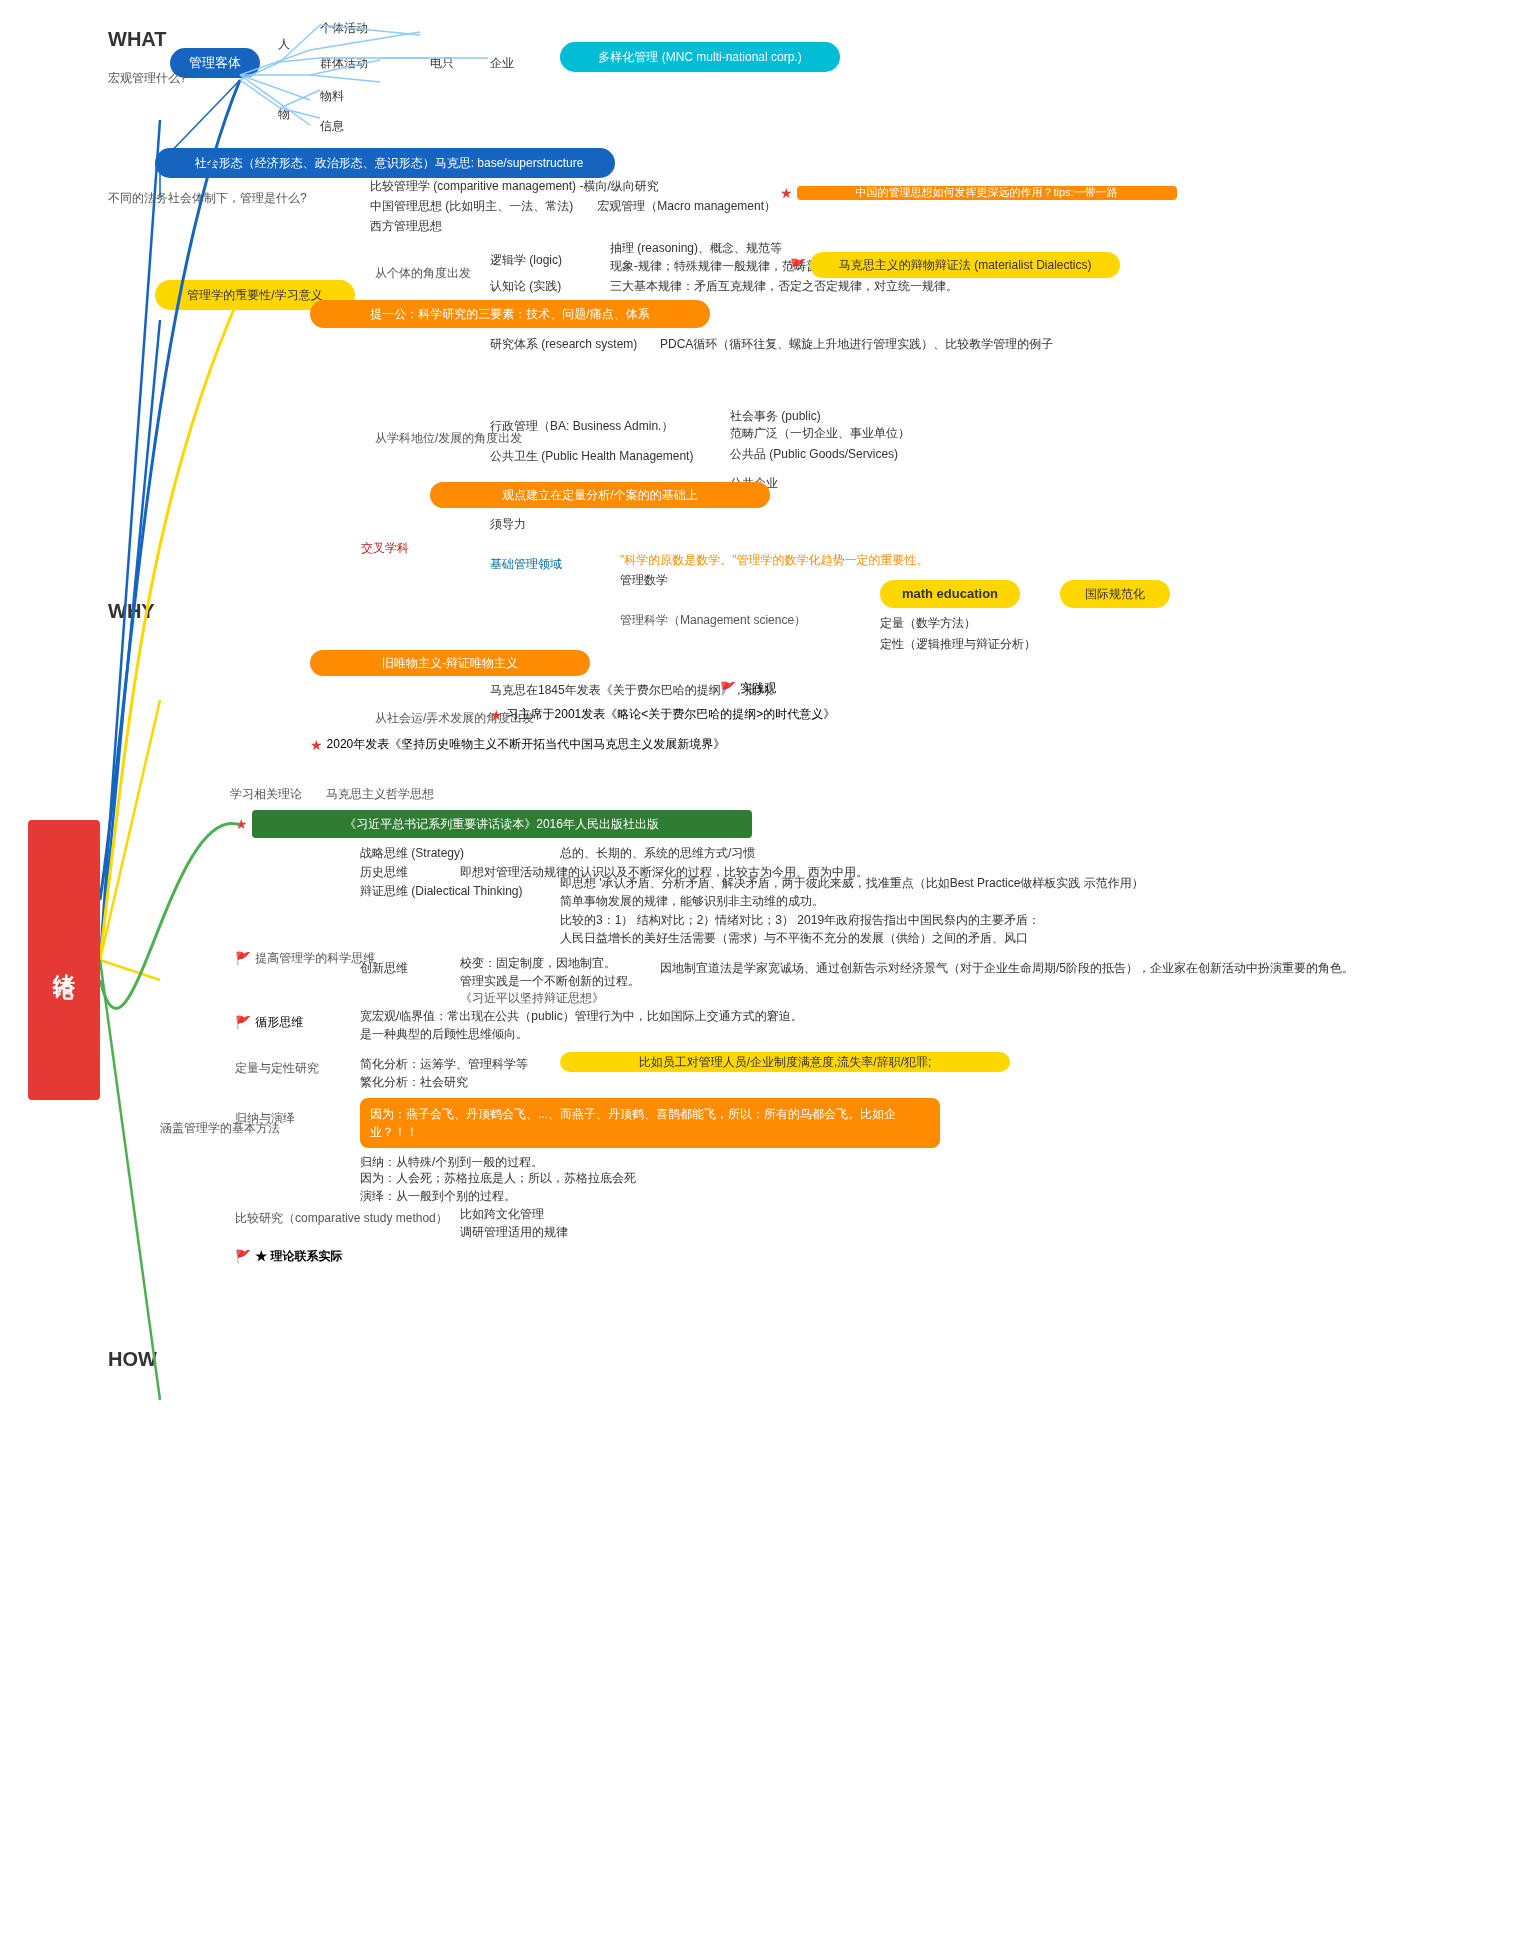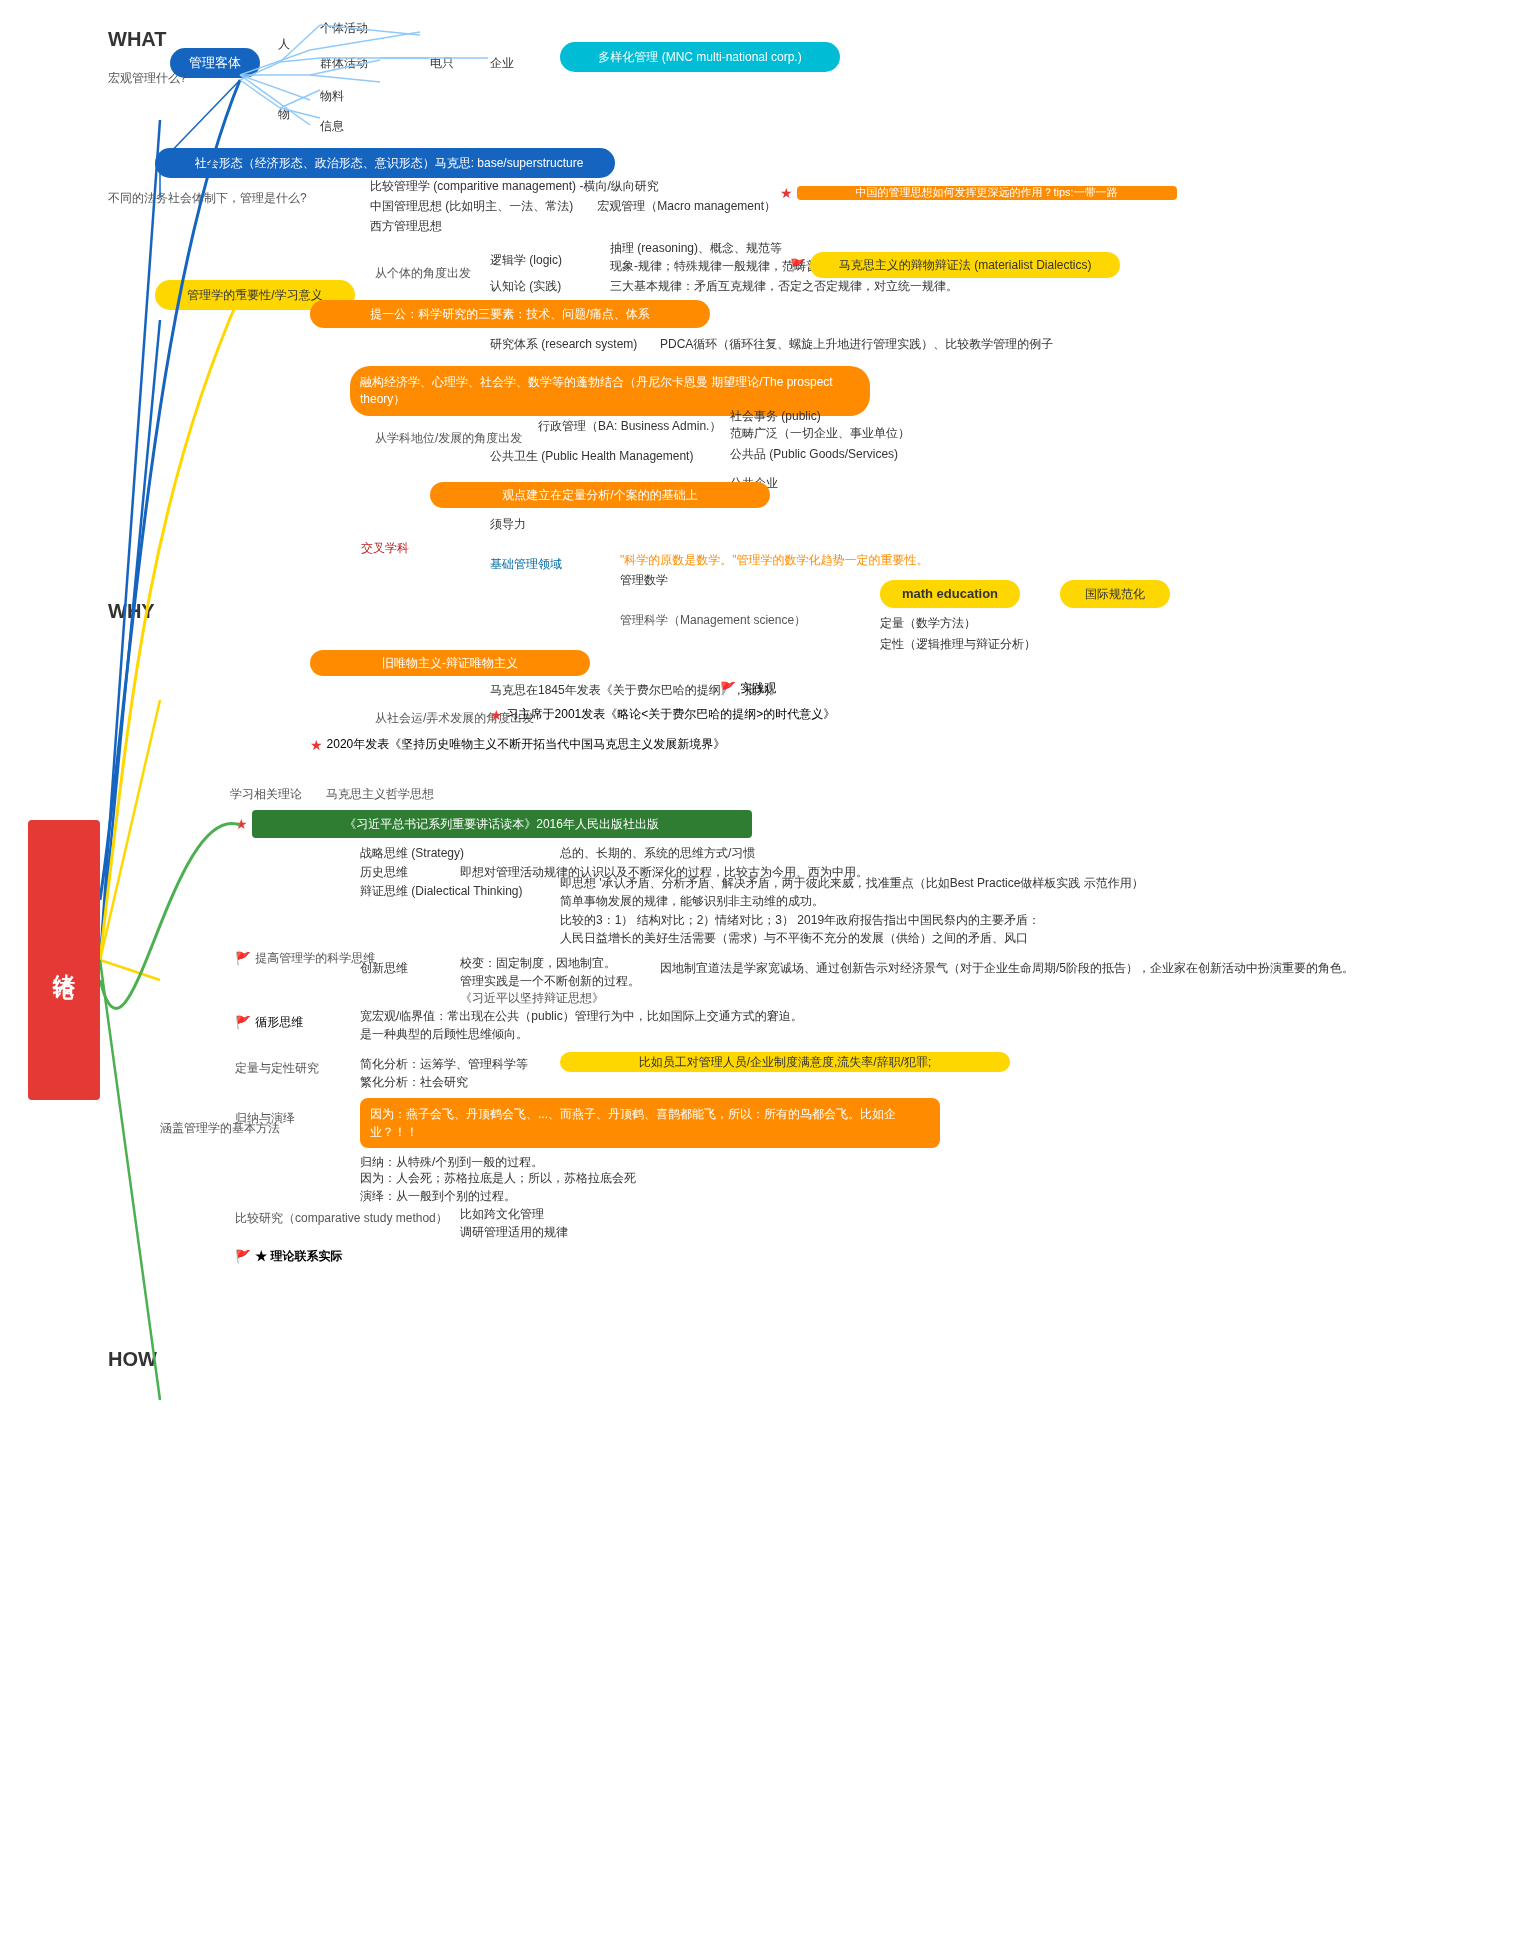--- a/index.html
+++ b/index.html
@@ -205,25 +205,24 @@
   <div class="text-node" style="left:490px; top:278px; font-size:12px;">认知论 (实践)</div>
 
   <div class="text-node" style="left:610px; top:278px; font-size:12px;">三大基本规律：矛盾互克规律，否定之否定规律，对立统一规律。</div>
 
   <div class="node-box node-orange" style="left:310px; top:300px; width:400px; height:28px; font-size:12px;">提一公：科学研究的三要素：技术、问题/痛点、体系</div>
 
   <div class="text-node" style="left:490px; top:336px; font-size:12px;">研究体系 (research system)</div>
 
   <div class="text-node" style="left:660px; top:336px; font-size:12px;">PDCA循环（循环往复、螺旋上升地进行管理实践）、比较教学管理的例子</div>
 
-  <div class="node-box node-orange" style="left:350px; top:366px; width:520px; height:50px; font-size:12px; text-align:left; padding:4px 10px;">融构经济学、心理学、社会学、数学等的蓬勃结合（丹尼尔卡恩曼 期望理论/The prospect theory）</div>
 
   <div class="text-node" style="left:375px; top:430px; font-size:12px; color:#555;">从学科地位/发展的角度出发</div>
 
-  <div class="text-node" style="left:490px; top:418px; font-size:12px;margin-left:48px;">行政管理（BA: Business Admin.）</div>
+  <div class="text-node" style="left:490px; top:418px; font-size:12px;">行政管理（BA: Business Admin.）</div>
 
   <div class="text-node" style="left:730px; top:408px; font-size:12px;">社会事务 (public)</div>
 
   <div class="text-node" style="left:730px; top:425px; font-size:12px;">范畴广泛（一切企业、事业单位）</div>
 
   <div class="text-node" style="left:490px; top:448px; font-size:12px;">公共卫生 (Public Health Management)</div>
 
   <div class="text-node" style="left:730px; top:446px; font-size:12px;">公共品 (Public Goods/Services)</div>
 
   <div class="text-node" style="left:730px; top:465px; font-size:12px;margin-top:10px;">公共企业</div>

